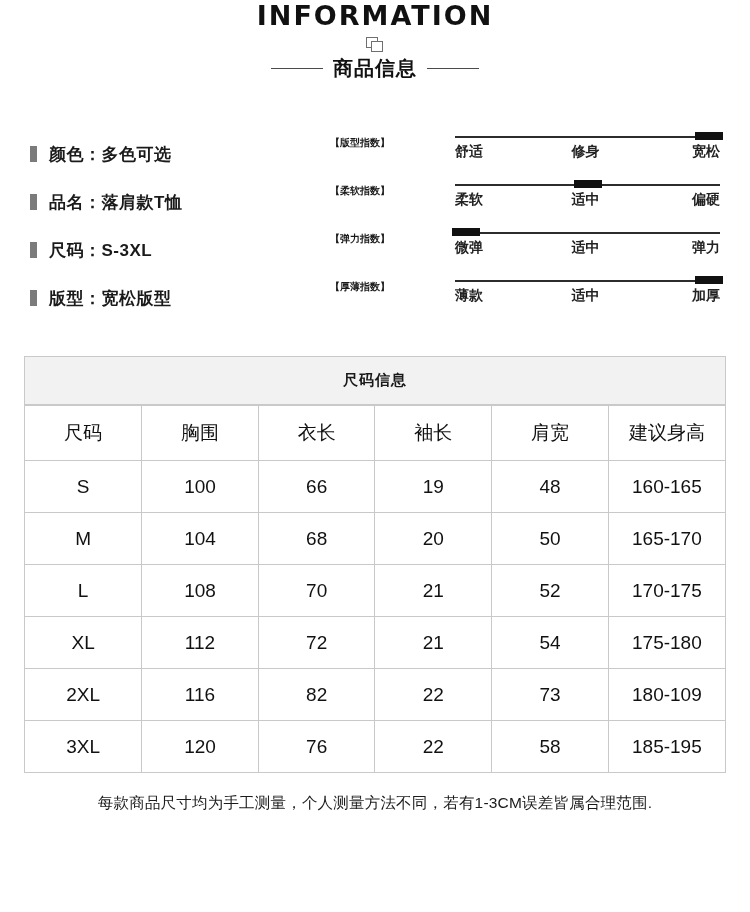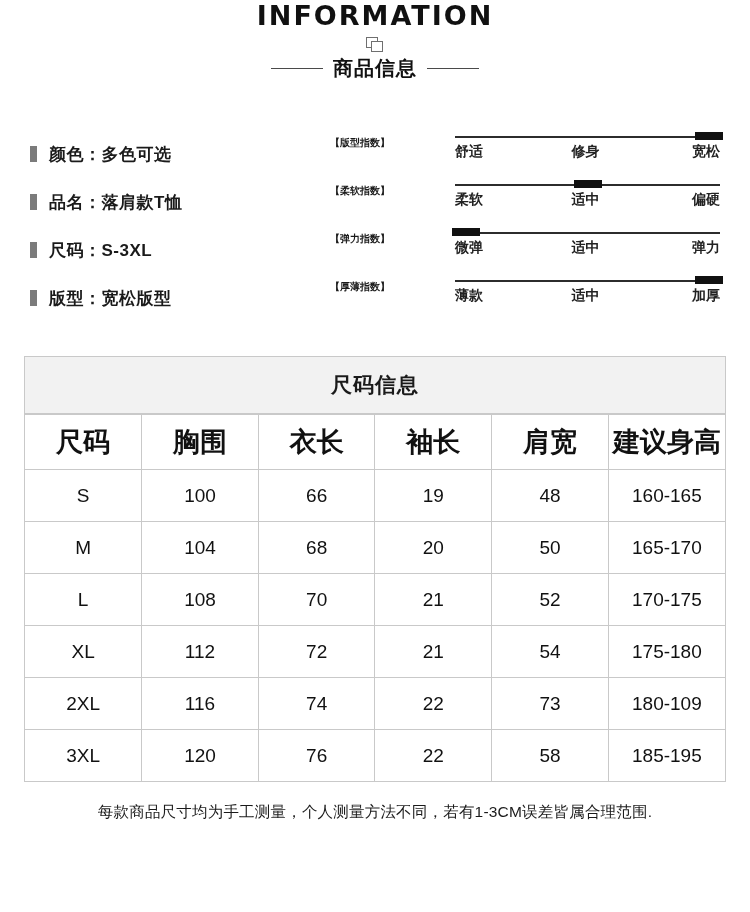--- a/index.html
+++ b/index.html
@@ -136,40 +136,40 @@
   .meter-ticks span:nth-child(2) { transform: translateX(-2px); }
 
   
   .table-wrap {
     margin: 32px 24px 0 24px;
     border: 1px solid #c9c9c9;
   }
   .table-title {
     background: #f2f2f2;
     text-align: center;
-    font-size: 21px;
+    font-size: 15px;
     font-weight: bold;
     padding: 14px 0 14px 0;
     border-bottom: 1px solid #c9c9c9;
     letter-spacing: 1px;
   }
   table {
     border-collapse: collapse;
     width: 100%;
     table-layout: fixed;
   }
   table th, table td {
     border: 1px solid #c9c9c9;
     text-align: center;
     font-weight: normal;
     color: #111;
   }
   table th {
-    font-size: 27px;
-    font-weight: bold;
+    font-size: 19px;
+    font-weight: normal;
     height: 54px;
     padding: 0;
   }
   table td {
     font-size: 19px;
     height: 51px;
     padding: 0;
   }
   table tr td:first-child, table tr th:first-child { border-left: none; }
   table tr td:last-child, table tr th:last-child { border-right: none; }
@@ -327,21 +327,21 @@
             <td>XL</td>
             <td>112</td>
             <td>72</td>
             <td>21</td>
             <td>54</td>
             <td>175-180</td>
           </tr>
           <tr>
             <td>2XL</td>
             <td>116</td>
-            <td>74</td>
+            <td>82</td>
             <td>22</td>
             <td>73</td>
             <td>180-109</td>
           </tr>
           <tr>
             <td>3XL</td>
             <td>120</td>
             <td>76</td>
             <td>22</td>
             <td>58</td>

